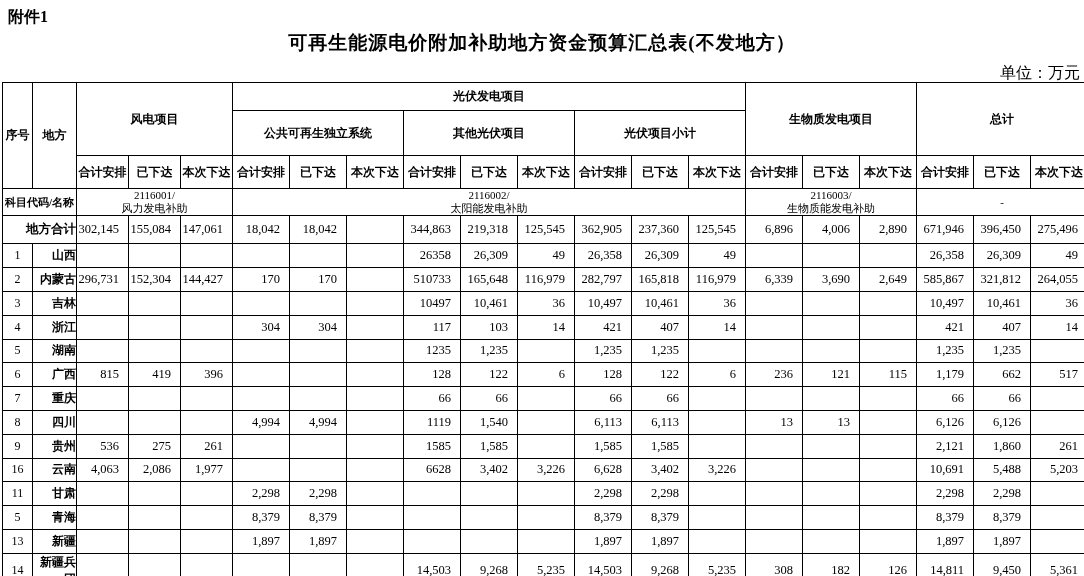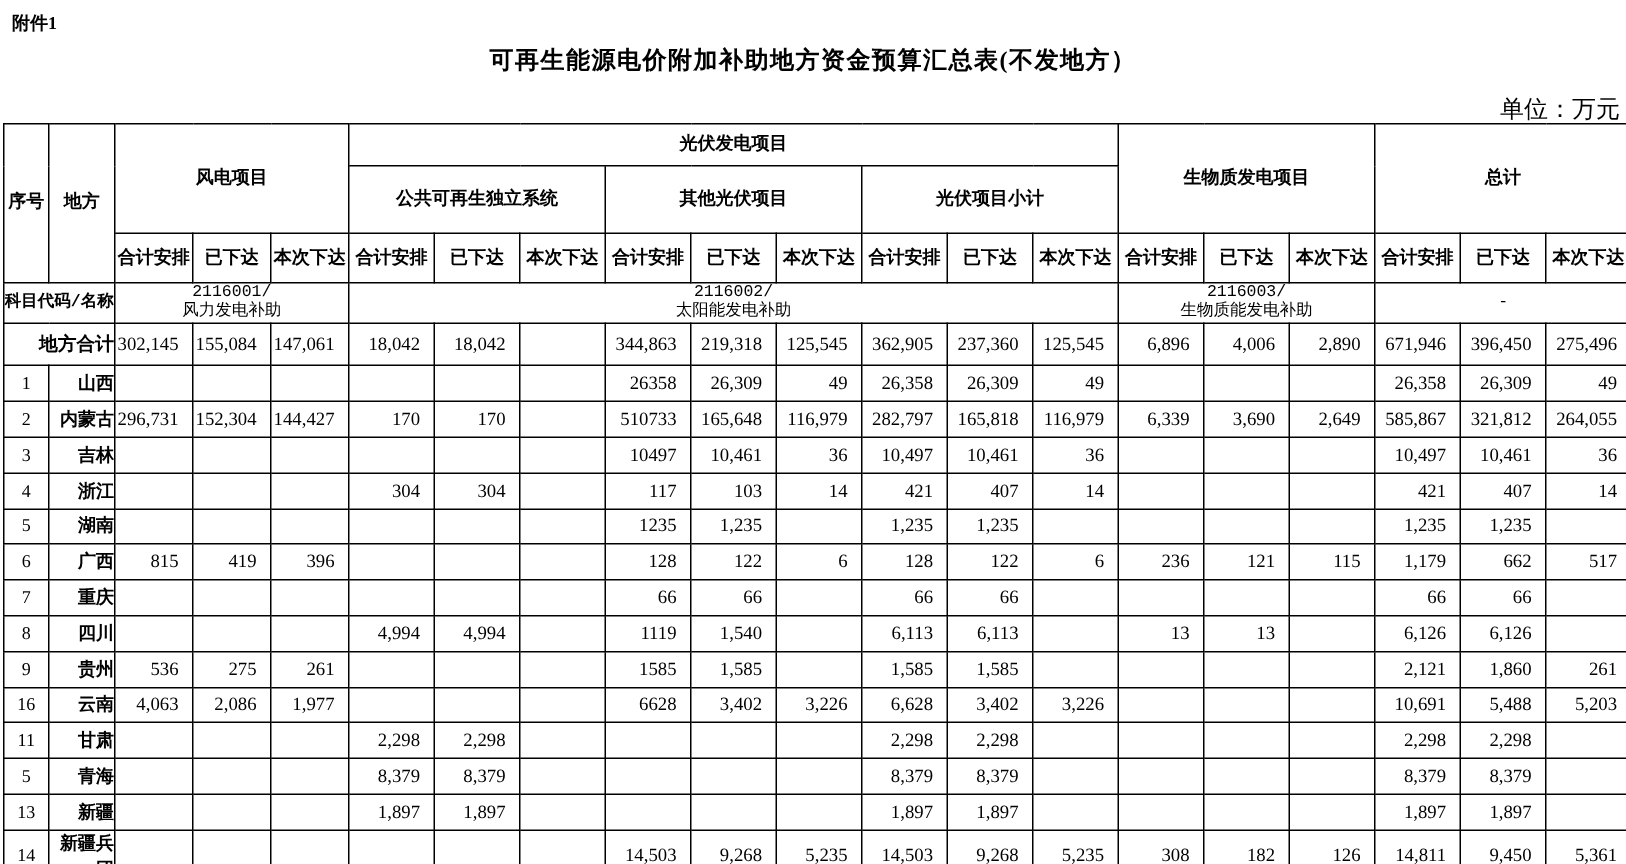--- a/index.html
+++ b/index.html
@@ -1,29 +1,29 @@
 <!DOCTYPE html>
 <html><head>
 <meta charset="utf-8">
 <style>
   html, body { margin:0; padding:0; }
   body {
     width:1084px; height:576px; position:relative; overflow:hidden;
     background:#ffffff; color:#000;
     font-family:"Liberation Serif","DejaVu Serif",serif;
   }
-  .attachment { position:absolute; top:7px; left:8px; font-size:12px; font-weight:bold; }
-  .title { position:absolute; top:30px; left:0; width:100%; text-align:center; font-size:16px; font-weight:bold; letter-spacing:1px; }
+  .attachment { position:absolute; top:7px; left:8px; font-size:16px; font-weight:bold; }
+  .title { position:absolute; top:30px; left:0; width:100%; text-align:center; font-size:19px; font-weight:bold; letter-spacing:1px; }
   .unit { position:absolute; top:63px; right:4px; font-size:16px; }
   table.budget {
     position:absolute; top:82px; left:2px; width:1080px;
     border-collapse:collapse; table-layout:fixed;
   }
   th, td { border:1px solid #000; padding:0; overflow:hidden; vertical-align:middle; }
-  th { font-size:12px; font-weight:bold; text-align:center; line-height:1.25;font-family:Liberation Mono, monospace; }
+  th { font-size:12px; font-weight:bold; text-align:center; line-height:1.25; }
   tr.h1 { height:28px; }
   tr.h2 { height:45px; }
   tr.h3 { height:33px; }
   tr.code-row { height:27px; }
   tr.code-row th { font-size:11px; white-space:pre-line; line-height:1.2; }
   tr.code-row th.code-val { font-weight:normal; }
   tr.summary-row { height:28px; }
   tr.summary-row td.rowlabel { font-weight:bold; font-size:12.5px; text-align:right; }
   tbody tr.data-row { height:23.8px; }
   td.num { text-align:right; padding-right:9px; font-size:12.5px; }

